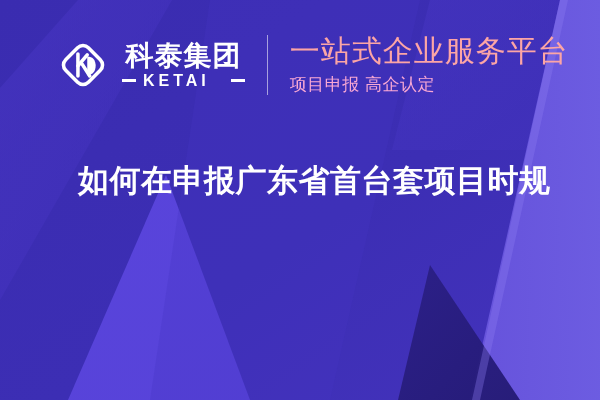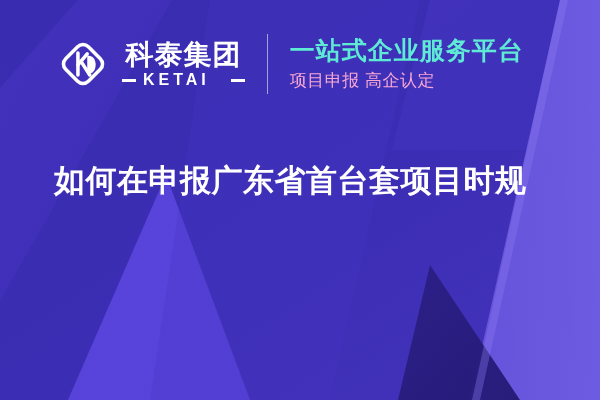--- a/index.html
+++ b/index.html
@@ -87,41 +87,41 @@
     margin: 0 22px 0 22px;
     flex: 0 0 auto;
   }
 
   .tagline {
     display: flex;
     flex-direction: column;
     justify-content: center;
   }
   .tagline-main {
-    font-size: 25px;
-    font-weight: 700;
-    color: #5eead4;
+    font-size: 30px;
+    font-weight: 400;
+    color: #fca5a5;
     letter-spacing: 1px;
     line-height: 1.15;
     white-space: nowrap;
   }
   .tagline-sub {
     font-size: 17px;
     font-weight: 400;
     color: #f9a8d4;
     letter-spacing: 0.5px;
     line-height: 1.3;
     margin-top: 5px;
     white-space: nowrap;
   }
 
   
   .headline {
     position: absolute;
-    left: 54px;
+    left: 78px;
     top: 158px;
     width: 500px;
     z-index: 5;
   }
   .headline-line {
     font-size: 31px;
     font-weight: 700;
     color: #ffffff;
     letter-spacing: 0.5px;
     line-height: 46px;

